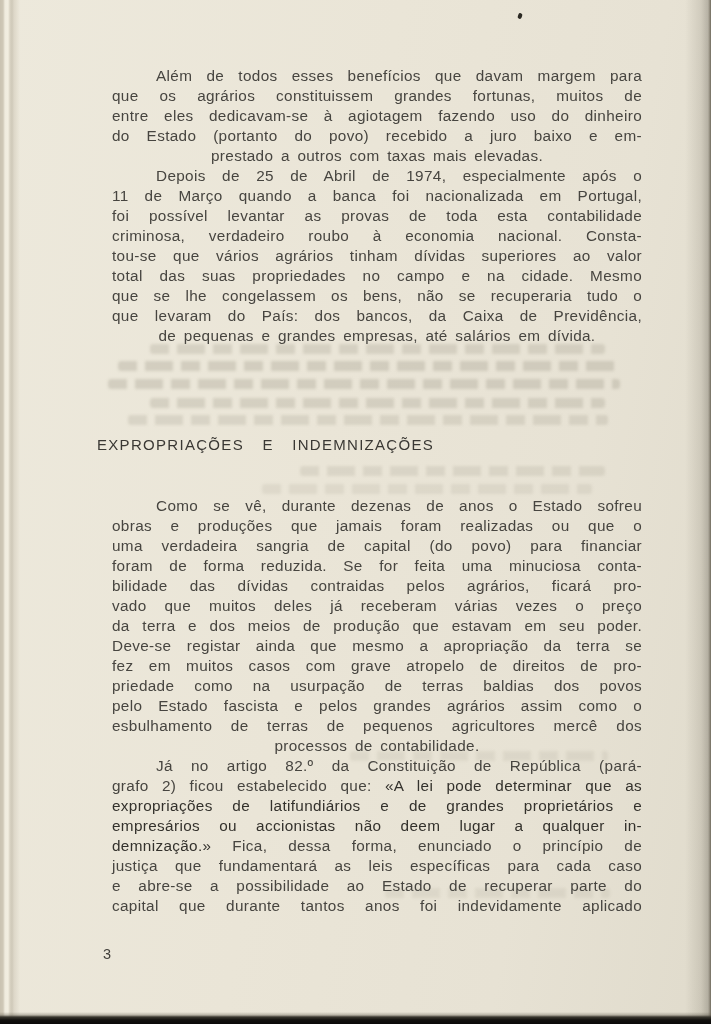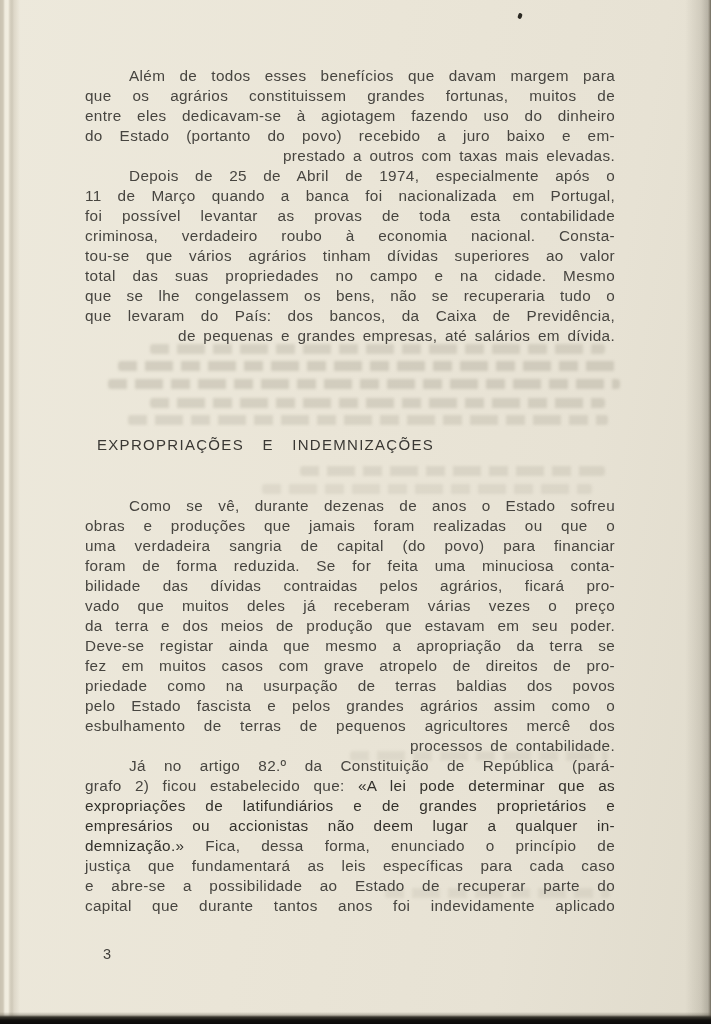--- a/index.html
+++ b/index.html
@@ -27,31 +27,31 @@
   }
   
   .edge-bottom{
     position:absolute;left:0;right:0;bottom:0;height:12px;
     background:linear-gradient(180deg,rgba(90,85,72,0) 0,rgba(90,85,72,.35) 3px,#3a372f 5px,#12110e 8px,#0a0908 12px);
   }
   .speck{
     position:absolute;left:518px;top:13px;width:4px;height:6px;
     background:#2c2a24;border-radius:2px;transform:rotate(18deg);
   }
-  .textcol{position:absolute;left:85px;width:530px;}
+  .textcol{position:absolute;left:112px;width:530px;}
   .para{margin:0;}
   .line{
     font-size:15.3px;line-height:20px;
     letter-spacing:.35px;word-spacing:3px;
     color:#474540;
     text-align:justify;text-align-last:justify;
     white-space:normal;
   }
   .line.indent{padding-left:44px;}
-  .line.last{text-align:right;text-align-last:auto;}
+  .line.last{text-align:center;text-align-last:auto;}
   .line .b{font-weight:normal;color:#33312c;}
   .heading{
     position:absolute;left:97px;top:436px;width:530px;
     font-size:15px;font-weight:normal;color:#3a3834;
     letter-spacing:1.3px;word-spacing:13px;
   }
   .pagenum{
     position:absolute;left:103px;top:946px;
     font-size:14.5px;color:#413f3a;letter-spacing:1px;
   }

